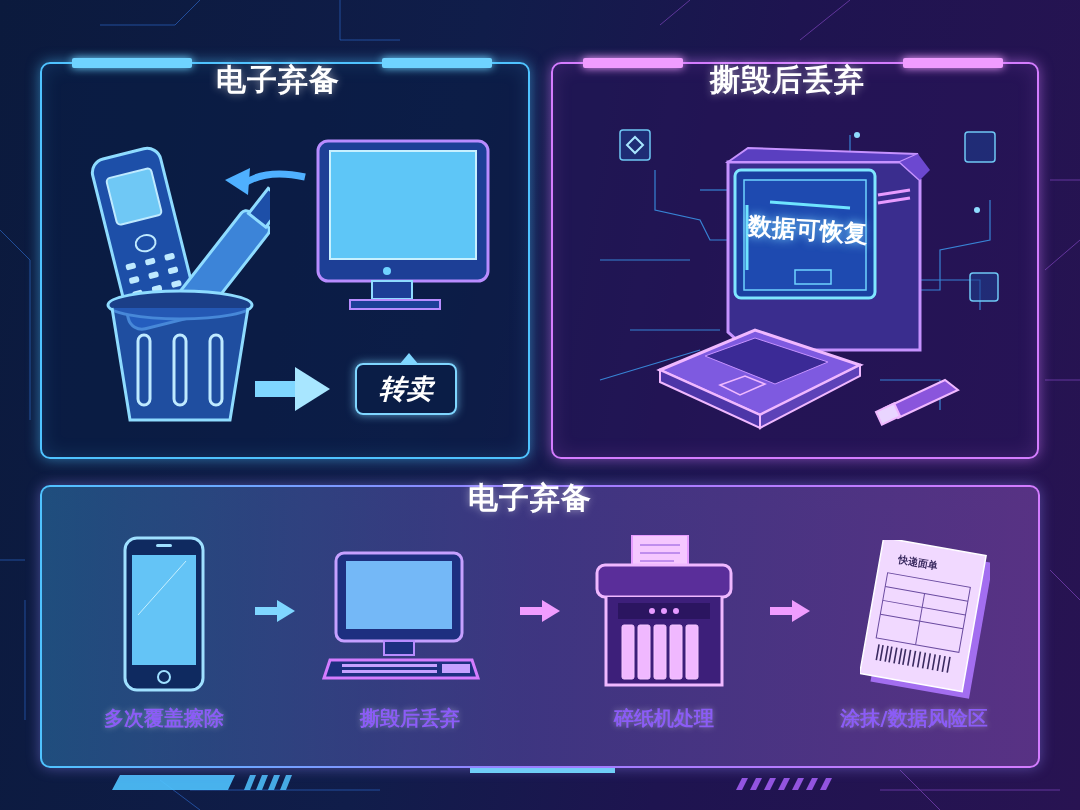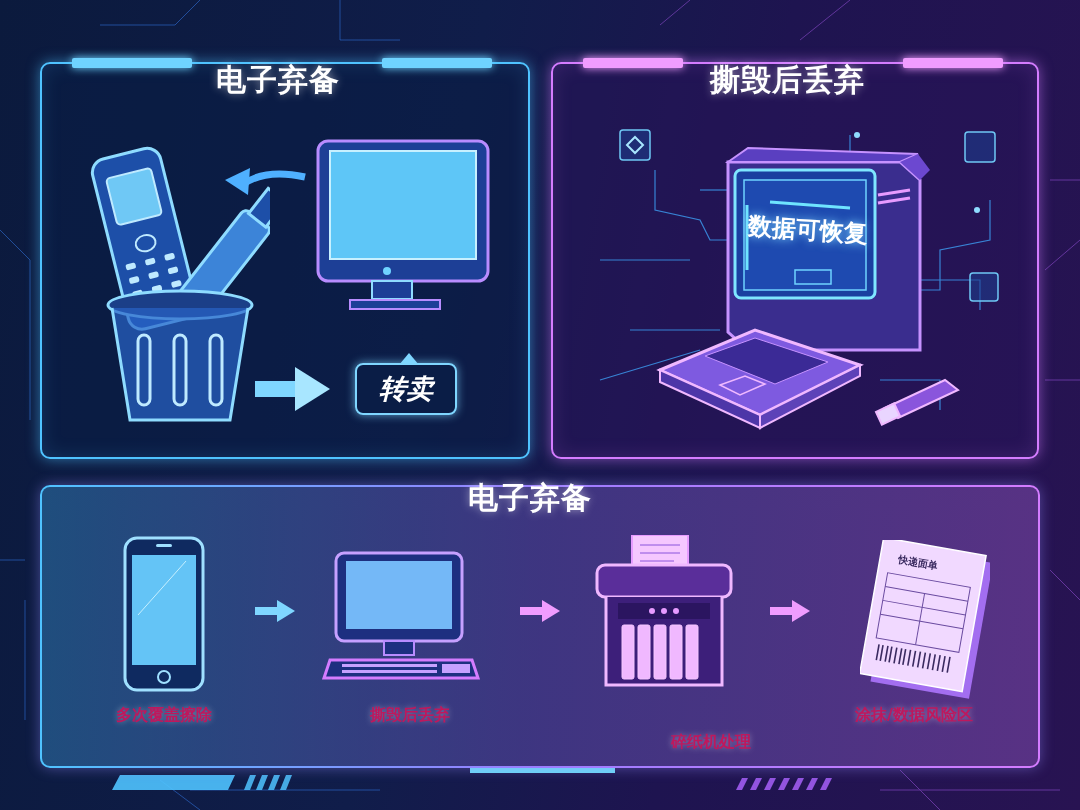--- a/index.html
+++ b/index.html
@@ -48,21 +48,21 @@
   .title-bar {
     position: absolute; height: 10px; top: -6px;
     border-radius: 2px;
   }
   .title-bar.blue { background: #6fd3ff; box-shadow: 0 0 8px #6fd3ff; }
   .title-bar.pink { background: #f09cff; box-shadow: 0 0 8px #f09cff; }
 
   .icon-box { position: absolute; }
   .label-text {
     position: absolute;
-    font-size: 16px; font-weight: bold; color: #be185d;
+    font-size: 20px; font-weight: bold; color: #8b5cf6;
     text-shadow: 0 0 6px rgba(255,255,255,0.35);
     white-space: nowrap;
     transform: translateX(-50%);
   }
   .arrow-small {
     position: absolute; width: 40px; height: 22px;
   }
   .sell-tag {
     position: absolute; left: 355px; top: 363px; width: 102px; height: 52px;
     border: 2px solid #7fd6ff; border-radius: 8px;
@@ -303,21 +303,21 @@
       <circle cx="82" cy="76" r="3"></circle>
     </g>
   <g fill="#f0b8ff" stroke="#f5c7ff" stroke-width="1">
     <rect x="28" y="90" width="12" height="54" rx="2"></rect>
       <rect x="44" y="90" width="12" height="54" rx="2"></rect>
     <rect x="60" y="90" width="12" height="54" rx="2"></rect>
       <rect x="76" y="90" width="12" height="54" rx="2"></rect>
     <rect x="92" y="90" width="12" height="54" rx="2"></rect>
   </g>
 </svg>
-<div class="label-text" style="left:664px; top:732px;margin-left:47px;">碎纸机处理</div>
+<div class="label-text" style="left:664px; top:705px;">碎纸机处理</div>
 
 <svg class="arrow-small" style="left:770px; top:600px;" viewBox="0 0 40 22">
   <rect x="0" y="7" width="24" height="8" fill="#f09cff"></rect>
     <polygon points="22,0 40,11 22,22" fill="#f09cff"></polygon>
 </svg>
 
 <div class="icon-box" style="left:860px; top:540px; width:130px; height:160px;">
   <svg width="130" height="160" viewBox="0 0 130 160" style="position:absolute; left:0; top:0;">
     <g transform="rotate(10 65 80)">
       <rect x="22" y="12" width="100" height="138" fill="#a36ef0"></rect>

